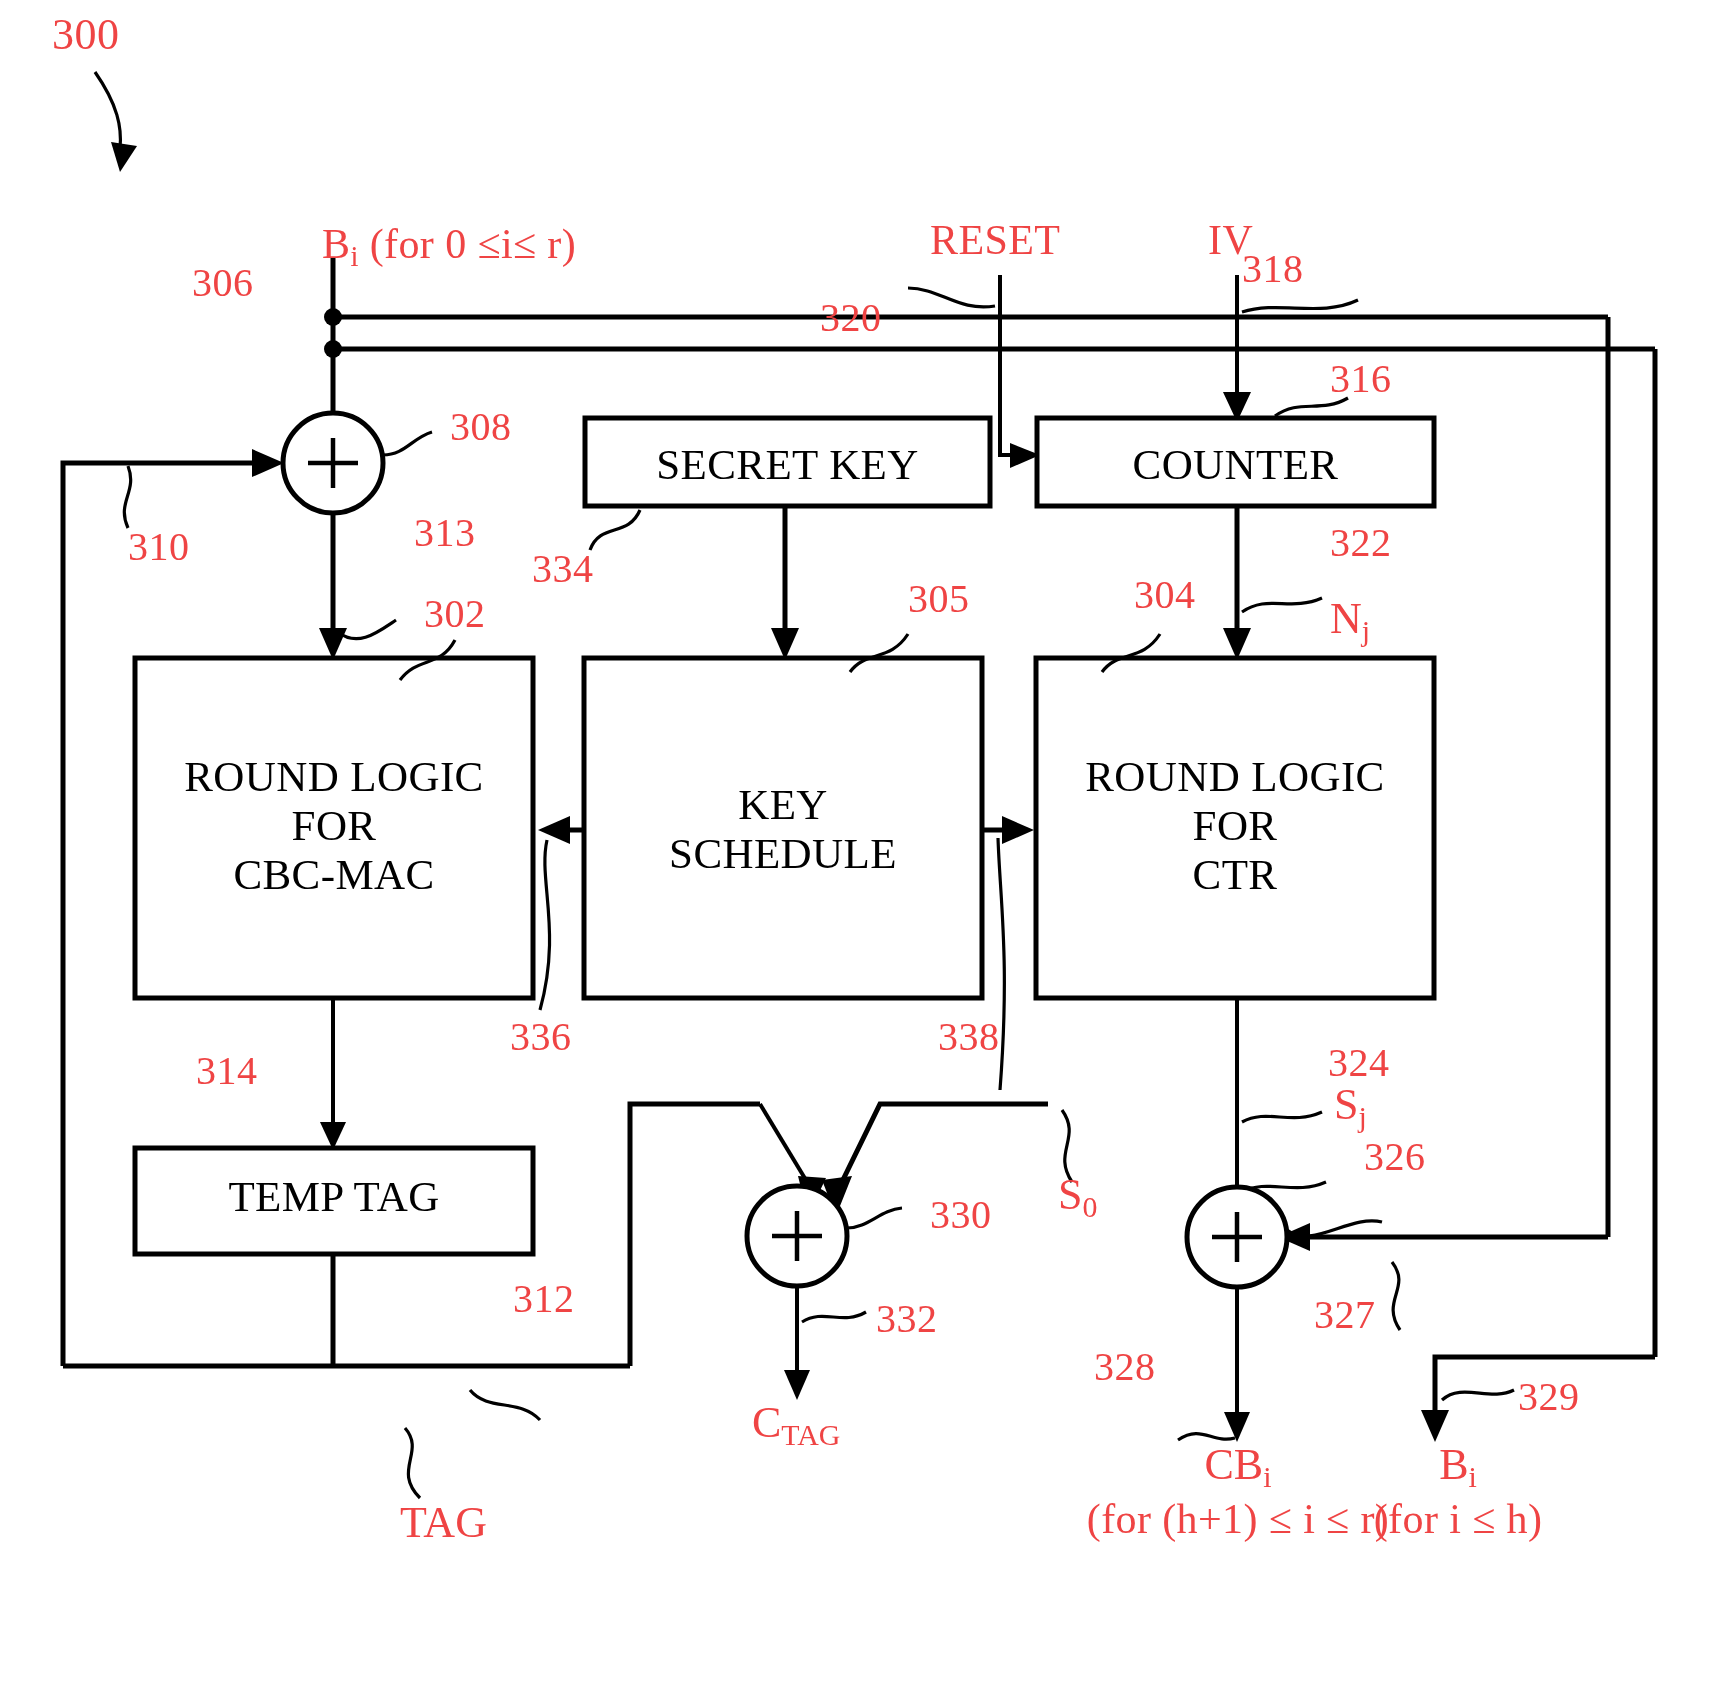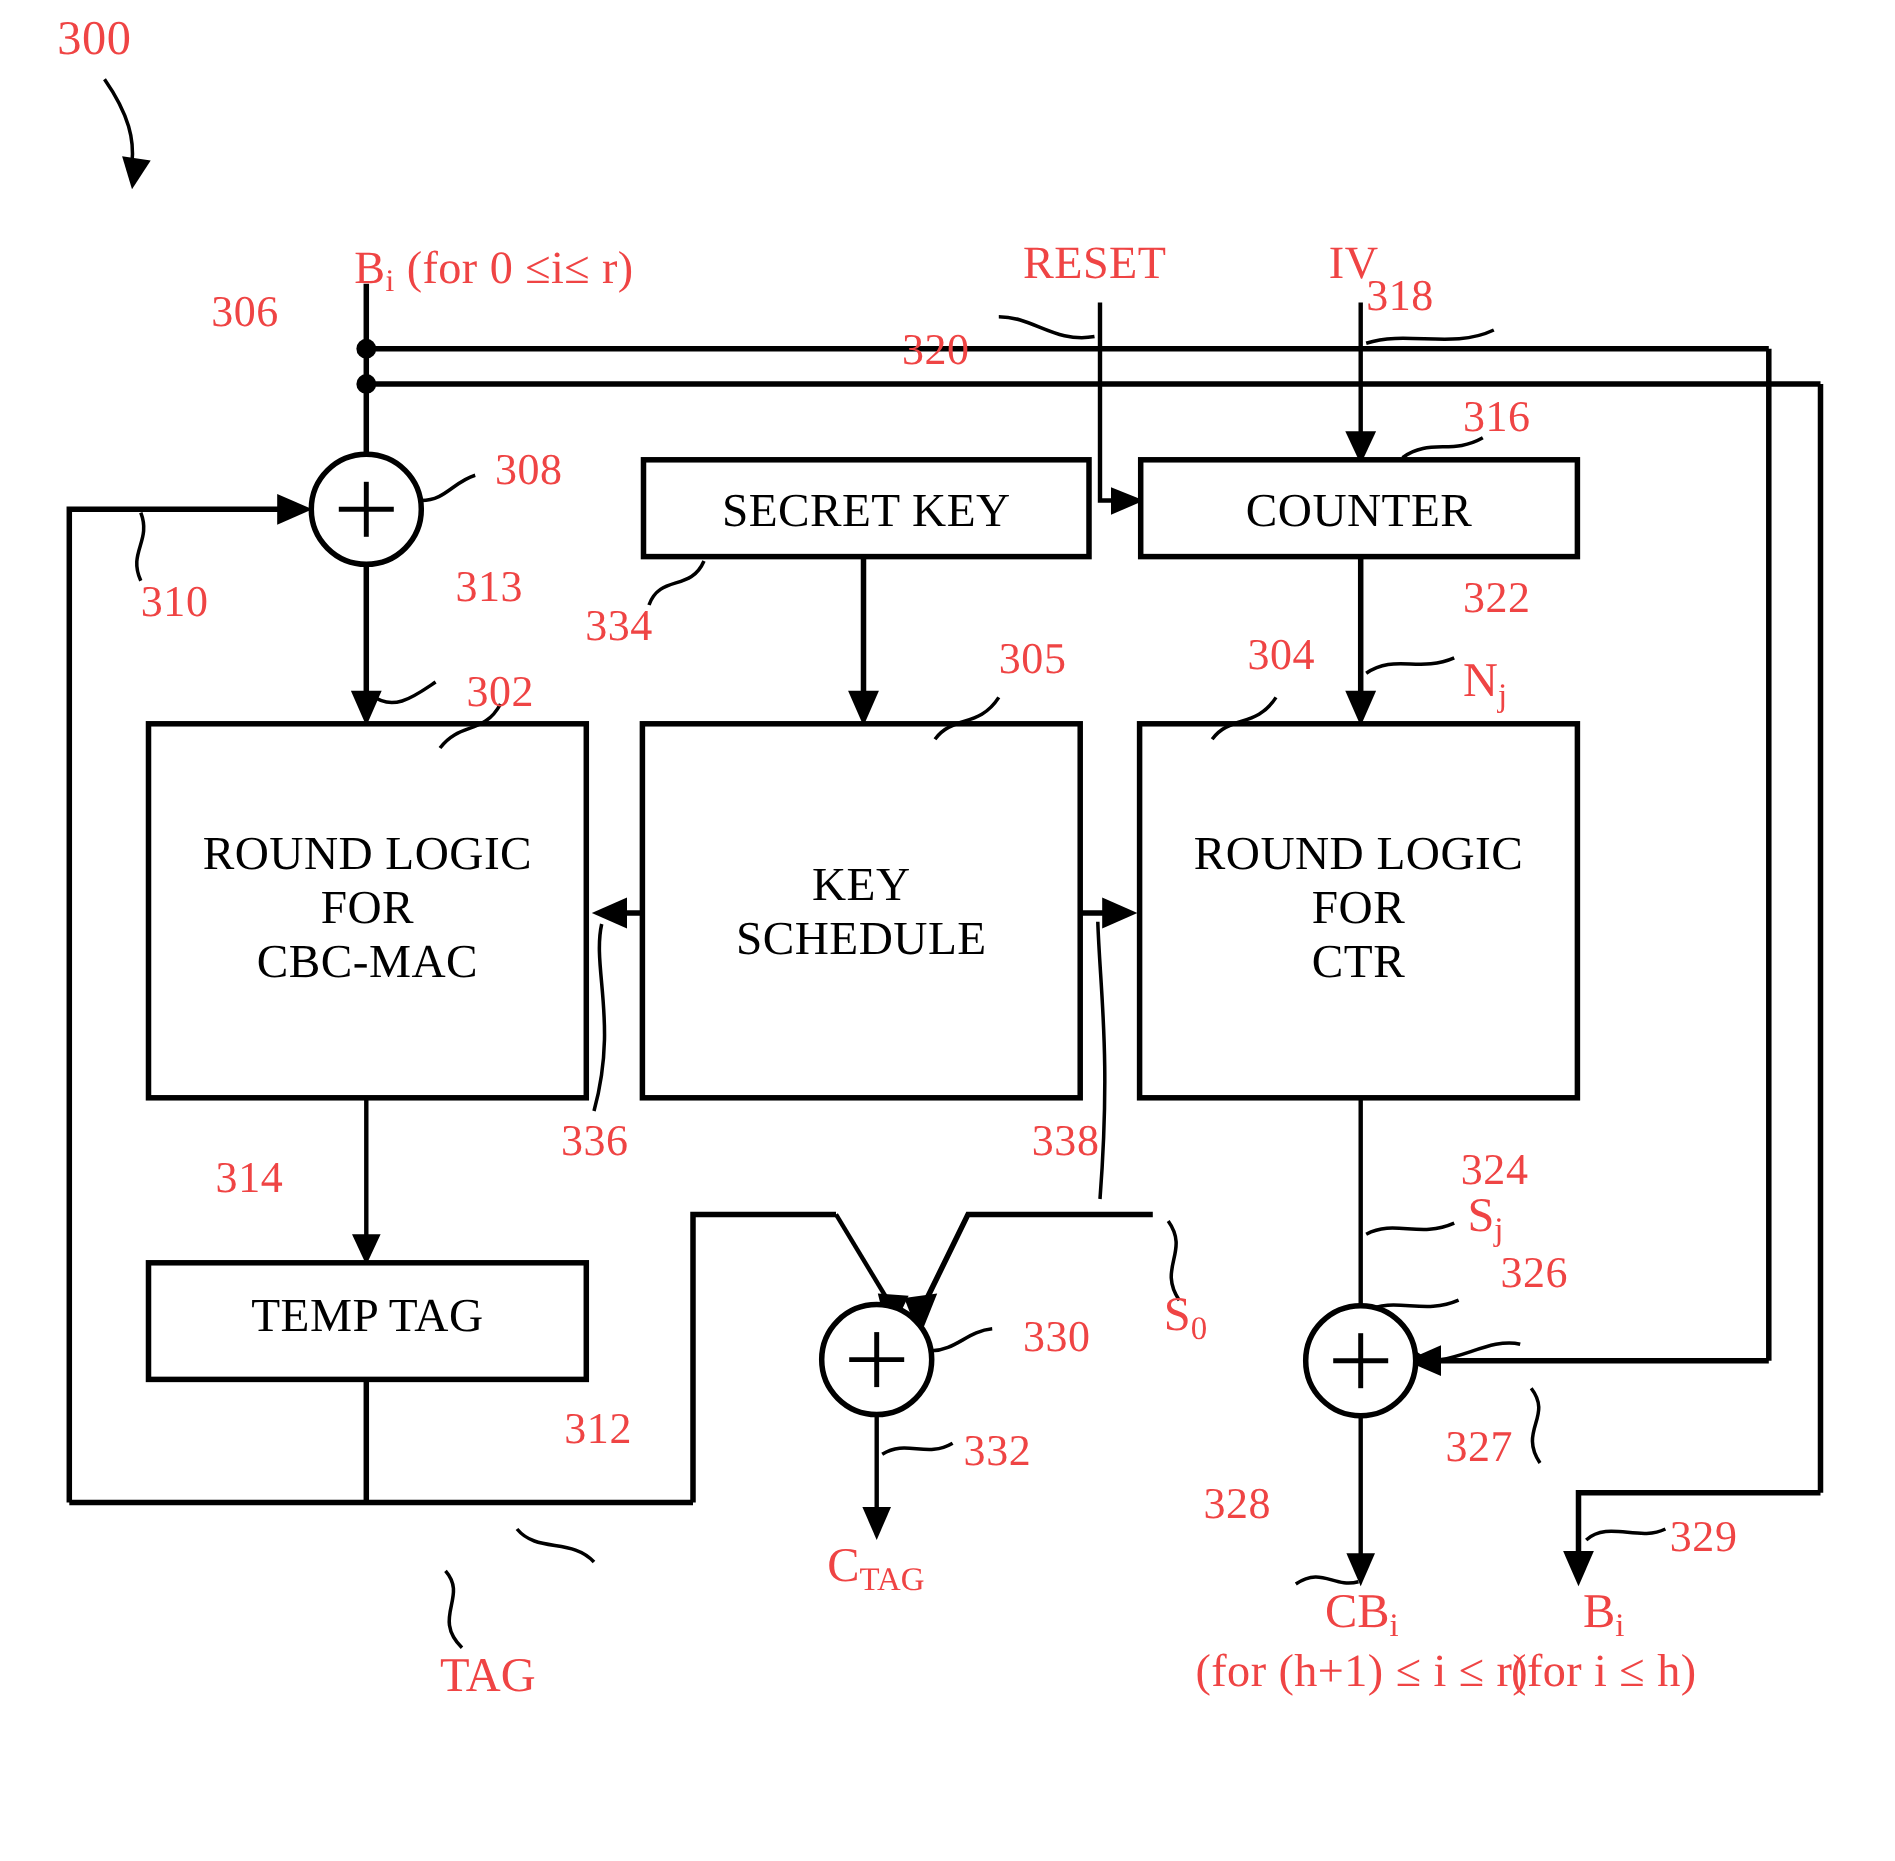--- a/index.html
+++ b/index.html
@@ -205,21 +205,21 @@
 
   <div class="txt ref" style="left:192px; top:262px;">306</div>
   <div class="txt ref" style="left:820px; top:274px;margin-top:23px;">320</div>
   <div class="txt ref" style="left:1242px; top:248px;">318</div>
   <div class="txt ref" style="left:1330px; top:358px;">316</div>
   <div class="txt ref" style="left:450px; top:406px;">308</div>
   <div class="txt ref" style="left:128px; top:526px;">310</div>
   <div class="txt ref" style="left:414px; top:512px;">313</div>
   <div class="txt ref" style="left:532px; top:548px;">334</div>
   <div class="txt ref" style="left:1330px; top:522px;">322</div>
-  <div class="txt ref" style="left:424px; top:608px;">302</div>
+  <div class="txt ref" style="left:424px; top:593px;">302</div>
   <div class="txt ref" style="left:908px; top:578px;">305</div>
   <div class="txt ref" style="left:1118px; top:574px;margin-left:16px;">304</div>
   <div class="txt ref" style="left:510px; top:1016px;">336</div>
   <div class="txt ref" style="left:938px; top:1016px;">338</div>
   <div class="txt ref" style="left:1328px; top:1042px;">324</div>
   <div class="txt ref" style="left:196px; top:1050px;">314</div>
   <div class="txt ref" style="left:1364px; top:1136px;">326</div>
   <div class="txt ref" style="left:930px; top:1194px;">330</div>
   <div class="txt ref" style="left:488px; top:1278px;margin-left:25px;">312</div>
   <div class="txt ref" style="left:1314px; top:1294px;">327</div>

